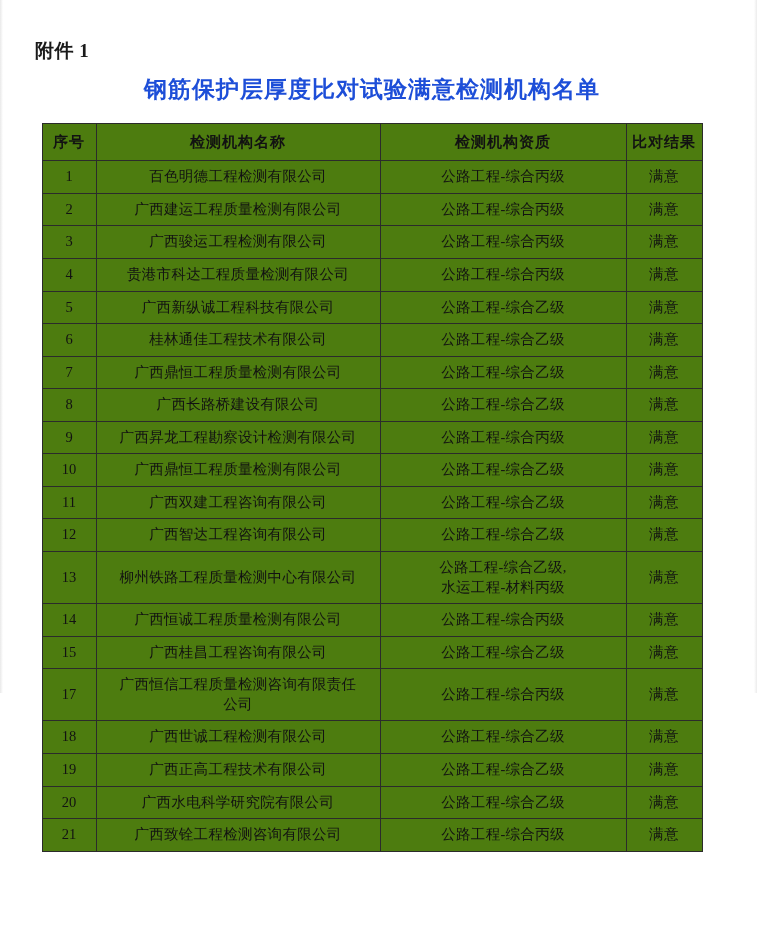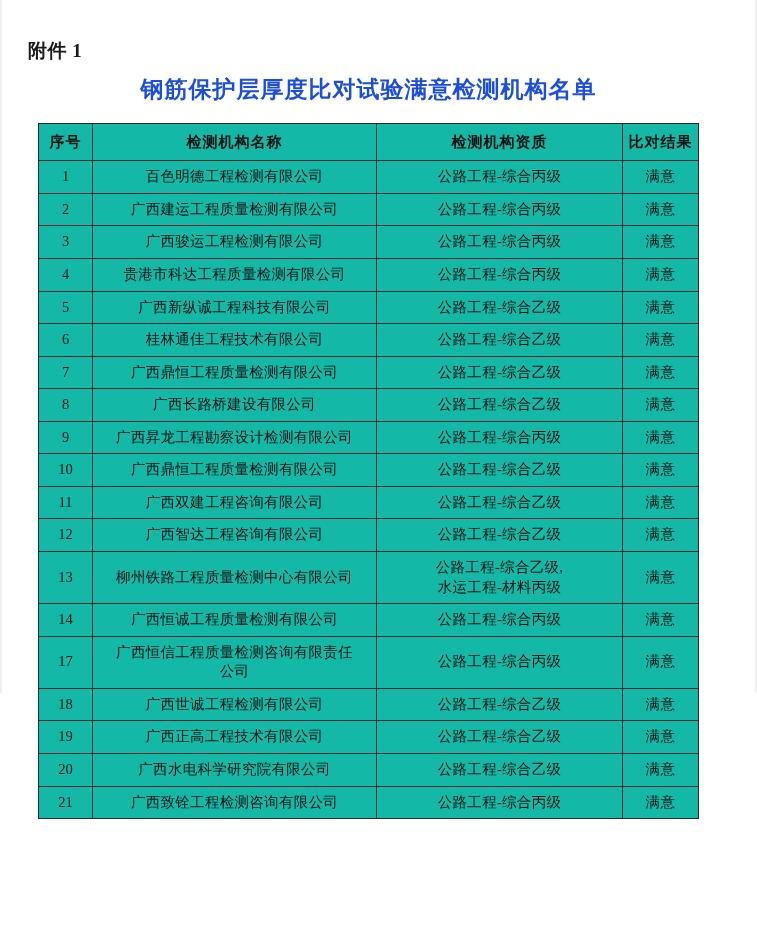--- a/index.html
+++ b/index.html
@@ -12,21 +12,21 @@
     height: 942px;
     font-family: "Liberation Serif", "DejaVu Serif", serif;
     color: #111111;
     position: relative;
     overflow: hidden;
   }
   .page {
     width: 757px;
     height: 693px;
     box-sizing: border-box;
-    padding: 30px 44px 10px 24px;
+    padding: 30px 44px 10px 31px;
     position: relative;
   }
   .attachment-label {
     font-size: 19px;
     letter-spacing: 0.5px;
     margin: 8px 0 6px 4px;
     font-weight: 600;
     color: #1a1a1a;
   }
   .doc-title {
@@ -35,21 +35,21 @@
     font-weight: 700;
     letter-spacing: 1px;
     margin: 10px 0 18px 0;
     color: #1d4ed8;
   }
   table.listing {
     width: 660px;
     margin: 0 auto;
     border-collapse: collapse;
     table-layout: fixed;
-    background: #14b8a6;
+    background: #4d7c0f;
   }
   table.listing th,
   table.listing td {
     border: 1px solid #2b2b2b;
     text-align: center;
     vertical-align: middle;
     font-size: 14.5px;
     line-height: 1.35;
     padding: 6px 2px;
     color: #121212;
@@ -200,20 +200,26 @@
 水运工程-材料丙级</td>
           <td class="cell-res">满意</td>
         </tr>
         <tr>
           <td class="cell-no">14</td>
           <td class="cell-name two-line">广西恒诚工程质量检测有限公司</td>
           <td class="cell-qual two-line">公路工程-综合丙级</td>
           <td class="cell-res">满意</td>
         </tr>
         <tr>
+          <td class="cell-no">15</td>
+          <td class="cell-name two-line">广西桂昌工程咨询有限公司</td>
+          <td class="cell-qual two-line">公路工程-综合乙级</td>
+          <td class="cell-res">满意</td>
+        </tr>
+        <tr>
           <td class="cell-no">17</td>
           <td class="cell-name two-line">广西恒信工程质量检测咨询有限责任
 公司</td>
           <td class="cell-qual two-line">公路工程-综合丙级</td>
           <td class="cell-res">满意</td>
         </tr>
         <tr>
           <td class="cell-no">18</td>
           <td class="cell-name two-line">广西世诚工程检测有限公司</td>
           <td class="cell-qual two-line">公路工程-综合乙级</td>

